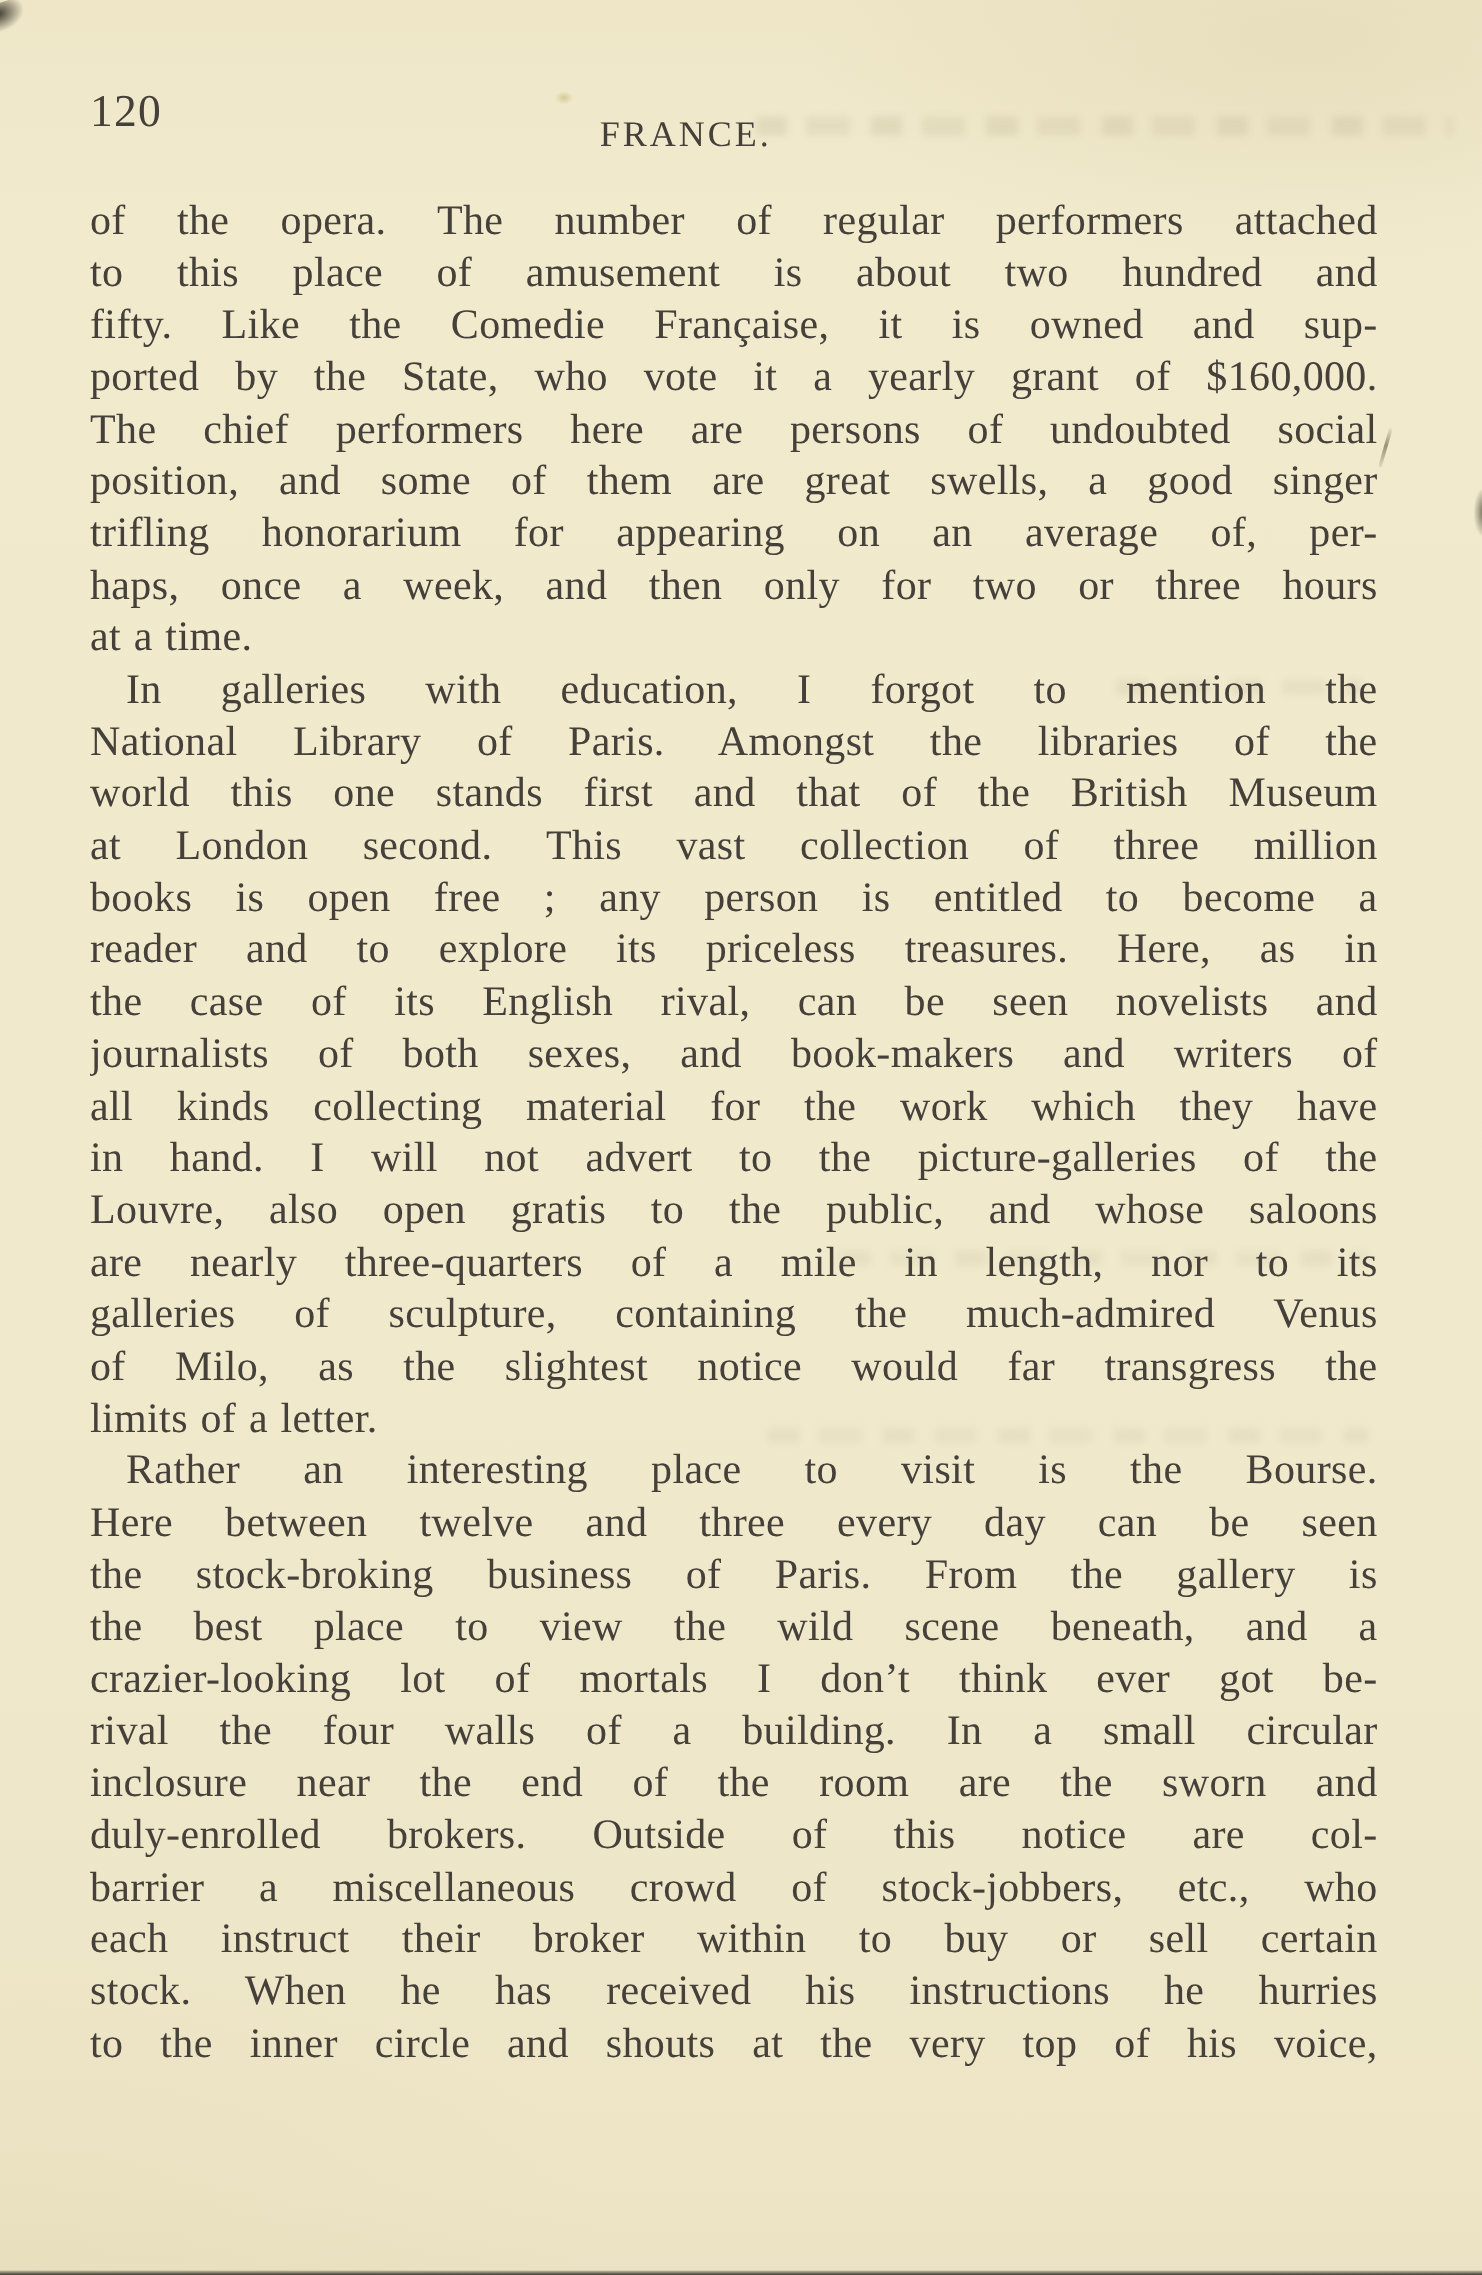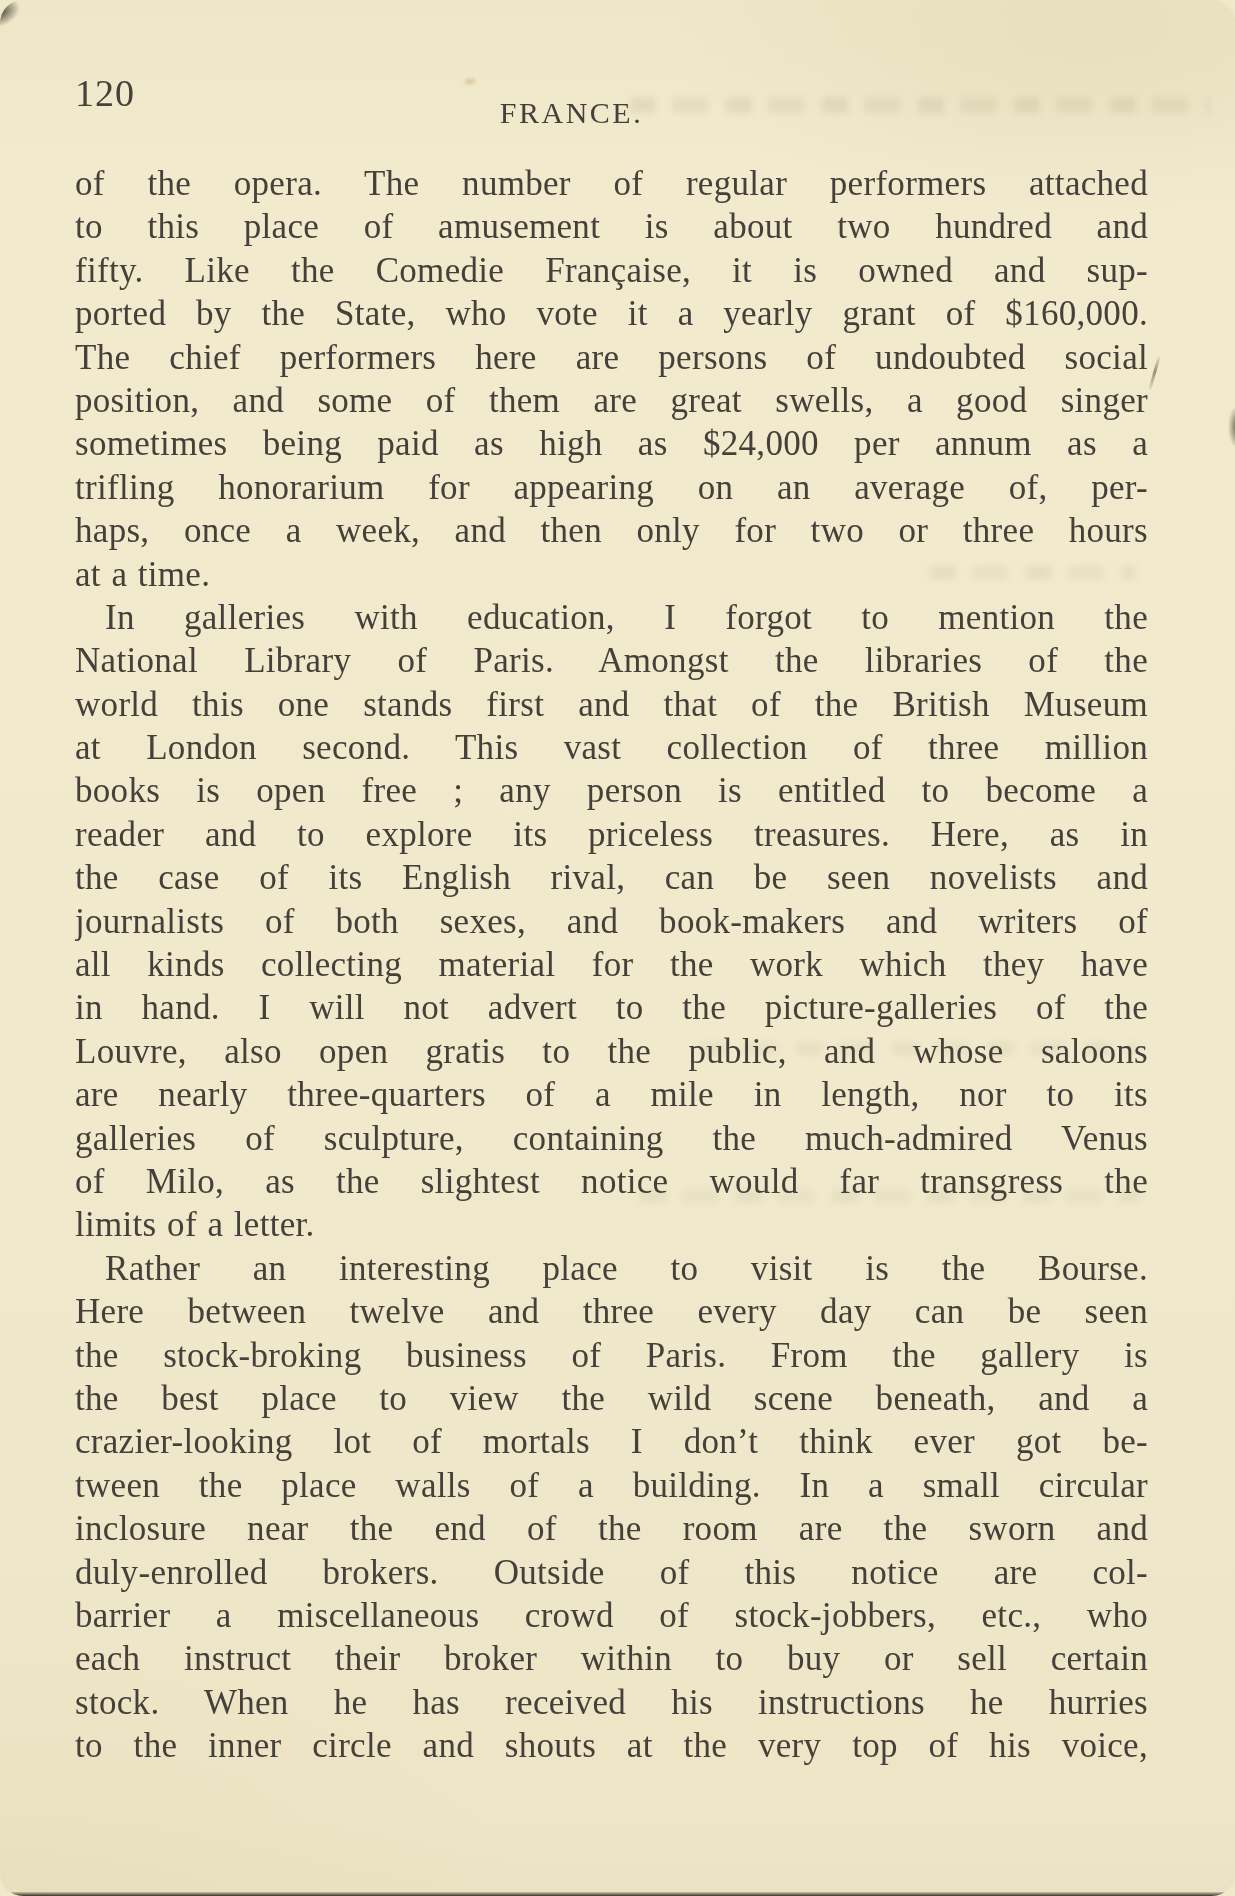--- a/index.html
+++ b/index.html
@@ -12,21 +12,20 @@
     width: 1235px;
     height: 1896px;
     overflow: hidden;
     background:
       radial-gradient(ellipse 600px 260px at 88% 2%, rgba(222,213,175,0.45), rgba(222,213,175,0) 70%),
       radial-gradient(ellipse 700px 400px at 2% 100%, rgba(226,216,178,0.35), rgba(226,216,178,0) 70%),
       linear-gradient(180deg, #eee6c7 0%, #f1eacd 9%, #f0e9cc 58%, #ede5c6 96%, #eae2c2 100%);
     background-color: var(--paper, #f0e9cc);
     font-family: "Liberation Serif", "DejaVu Serif", serif;
     color: var(--ink, #45413a);
-    border-radius: 23px;
   }
 
   
   .header-row {
     position: absolute;
     left: 75px;
     top: 0;
     width: 1073px;
     height: 140px;
   }
@@ -155,21 +154,20 @@
     <span class="running">FRANCE.</span>
   </div>
 
   <div class="text-block">
       <div class="line">of the opera. The number of regular performers attached</div>
       <div class="line">to this place of amusement is about two hundred and</div>
       <div class="line">fifty. Like the Comedie Française, it is owned and sup-</div>
       <div class="line">ported by the State, who vote it a yearly grant of $160,000.</div>
       <div class="line">The chief performers here are persons of undoubted social</div>
       <div class="line">position, and some of them are great swells, a good singer</div>
-      <div class="line">sometimes being paid as high as $24,000 per annum as a</div>
       <div class="line">trifling honorarium for appearing on an average of, per-</div>
       <div class="line">haps, once a week, and then only for two or three hours</div>
       <div class="line nojust">at a time.</div>
       <div class="line indent">In galleries with education, I forgot to mention the</div>
       <div class="line">National Library of Paris. Amongst the libraries of the</div>
       <div class="line">world this one stands first and that of the British Museum</div>
       <div class="line">at London second. This vast collection of three million</div>
       <div class="line">books is open free ; any person is entitled to become a</div>
       <div class="line">reader and to explore its priceless treasures. Here, as in</div>
       <div class="line">the case of its English rival, can be seen novelists and</div>
@@ -179,21 +177,21 @@
       <div class="line">Louvre, also open gratis to the public, and whose saloons</div>
       <div class="line">are nearly three-quarters of a mile in length, nor to its</div>
       <div class="line">galleries of sculpture, containing the much-admired Venus</div>
       <div class="line">of Milo, as the slightest notice would far transgress the</div>
       <div class="line nojust">limits of a letter.</div>
       <div class="line indent">Rather an interesting place to visit is the Bourse.</div>
       <div class="line">Here between twelve and three every day can be seen</div>
       <div class="line">the stock-broking business of Paris. From the gallery is</div>
       <div class="line">the best place to view the wild scene beneath, and a</div>
       <div class="line">crazier-looking lot of mortals I don’t think ever got be-</div>
-      <div class="line">tween the place walls of a building. In a small circular</div>
+      <div class="line">rival the four walls of a building. In a small circular</div>
       <div class="line">inclosure near the end of the room are the sworn and</div>
       <div class="line">duly-enrolled brokers. Outside of this notice are col-</div>
       <div class="line">barrier a miscellaneous crowd of stock-jobbers, etc., who</div>
       <div class="line">each instruct their broker within to buy or sell certain</div>
       <div class="line">stock. When he has received his instructions he hurries</div>
       <div class="line">to the inner circle and shouts at the very top of his voice,</div>
     </div>
 
   <div class="corner-smudge"></div>
   <div class="pen-mark"></div>

